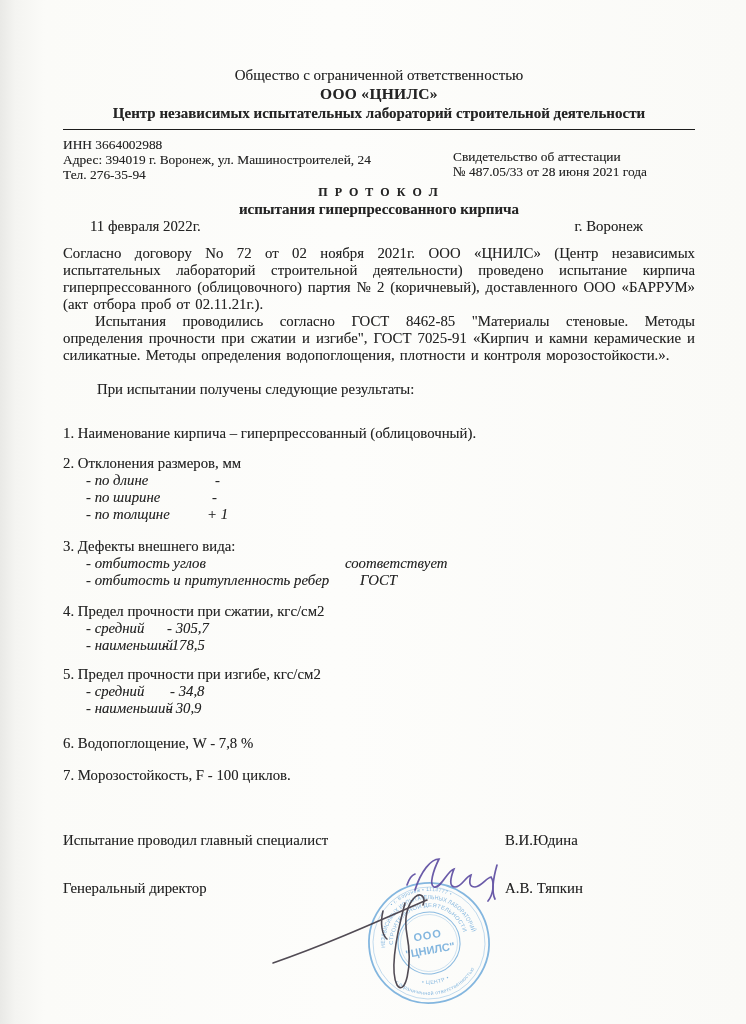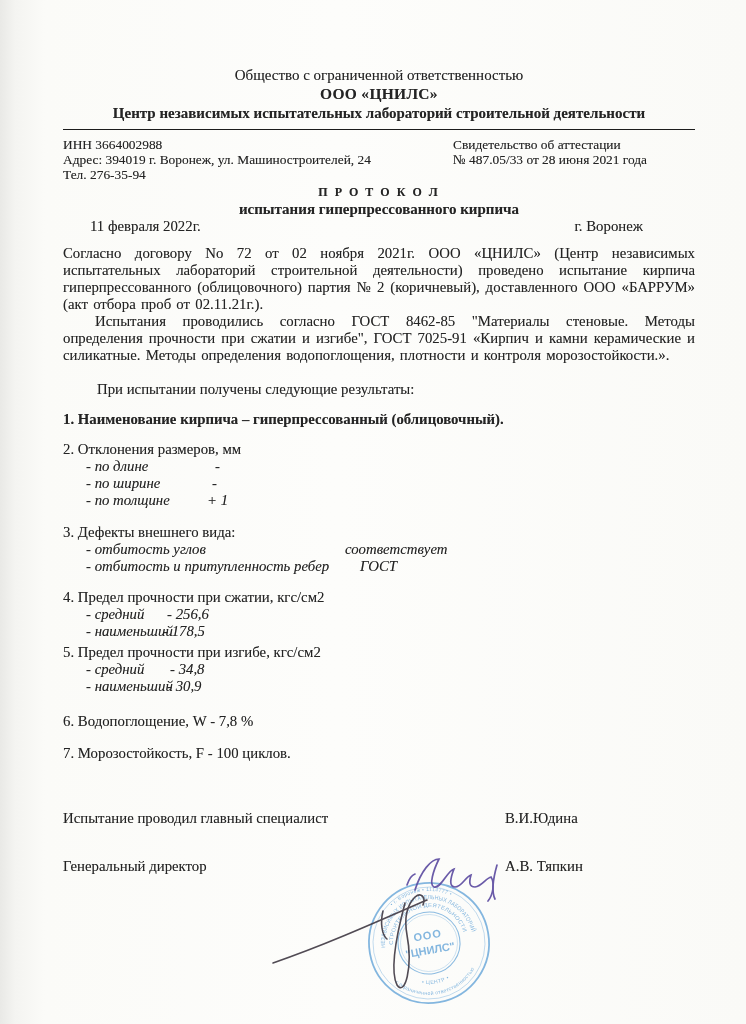--- a/index.html
+++ b/index.html
@@ -16,33 +16,33 @@
     text-shadow:0 0 .4px rgba(30,30,30,.35);
   }
   .center{text-align:center;}
   .bold{font-weight:bold;}
   .org-type{padding-top:66px;line-height:19px;font-size:15px;}
   .org-name{line-height:20px;font-size:15px;}
   .org-short{line-height:18px;font-size:15.5px;letter-spacing:.3px;}
   .header-divider{margin-top:6px;border:0;border-top:1.6px solid #1c1c1c;}
   .info{position:relative;margin-top:4px;height:45px;font-size:13.4px;line-height:15px;}
   .info-left div{white-space:nowrap;}
-  .info-right{position:absolute;left:390px;top:0;}
+  .info-right{position:absolute;left:390px;top:12px;}
   .doc-title{margin-top:2px;font-size:12px;line-height:17px;letter-spacing:2px;}
   .doc-subtitle{font-size:15px;line-height:16px;}
   .date-row{position:relative;margin-top:1px;height:17px;line-height:17px;}
   .doc-date{margin-left:27px;}
   .doc-city{position:absolute;right:52px;top:0;}
   .para{text-align:justify;word-spacing:1.5px;}
   .p1{margin-top:10px;height:68px;}
   .p2{text-indent:32px;height:51px;}
   .results-intro{margin-top:17px;padding-left:34px;line-height:17px;}
   .item{line-height:17px;}
-  .m13{margin-top:13px;font-weight:bold;} .m16{margin-top:13px;} .m15{margin-top:15px;}
-  .m14{margin-top:14px;} .m12{margin-top:4px;} .m18{margin-top:18px;font-family:Liberation Serif, serif;}
+  .m13{margin-top:27px;} .m16{margin-top:13px;} .m15{margin-top:15px;}
+  .m14{margin-top:14px;} .m12{margin-top:12px;} .m18{margin-top:18px;font-family:Liberation Serif, serif;}
   .sub{position:relative;padding-left:23px;line-height:17px;height:17px;font-style:italic;}
   .sub .val{position:absolute;top:0;}
   .conclusion{margin-top:16px;line-height:17px;}
   .sig-row{position:relative;height:18px;line-height:18px;}
   .sig1{margin-top:47px;} .sig2{margin-top:30px;}
   .sig-name{position:absolute;left:442px;top:0;}
   .stamp{position:absolute;left:364px;top:878px;width:130px;height:130px;opacity:.88;}
   .ink-overlay{position:absolute;left:255px;top:845px;width:270px;height:170px;pointer-events:none;}
 </style>
 </head>
@@ -103,21 +103,21 @@
     <span class="val" style="left:282px">соответствует</span>
   </div>
   <div class="sub">
     <span>- отбитость и притупленность ребер</span>
     <span class="val" style="left:297px">ГОСТ</span>
   </div>
 
   <div class="item m14">4. Предел прочности при сжатии, кгс/см2</div>
   <div class="sub">
     <span>- средний</span>
-    <span class="val" style="left:104px">-  256,6</span>
+    <span class="val" style="left:104px">-  305,7</span>
   </div>
   <div class="sub">
     <span>- наименьший</span>
     <span class="val" style="left:100px">-  178,5</span>
   </div>
 
   <div class="item m12">5. Предел прочности при изгибе, кгс/см2</div>
   <div class="sub">
     <span>- средний</span>
     <span class="val" style="left:107px">-  34,8</span>

